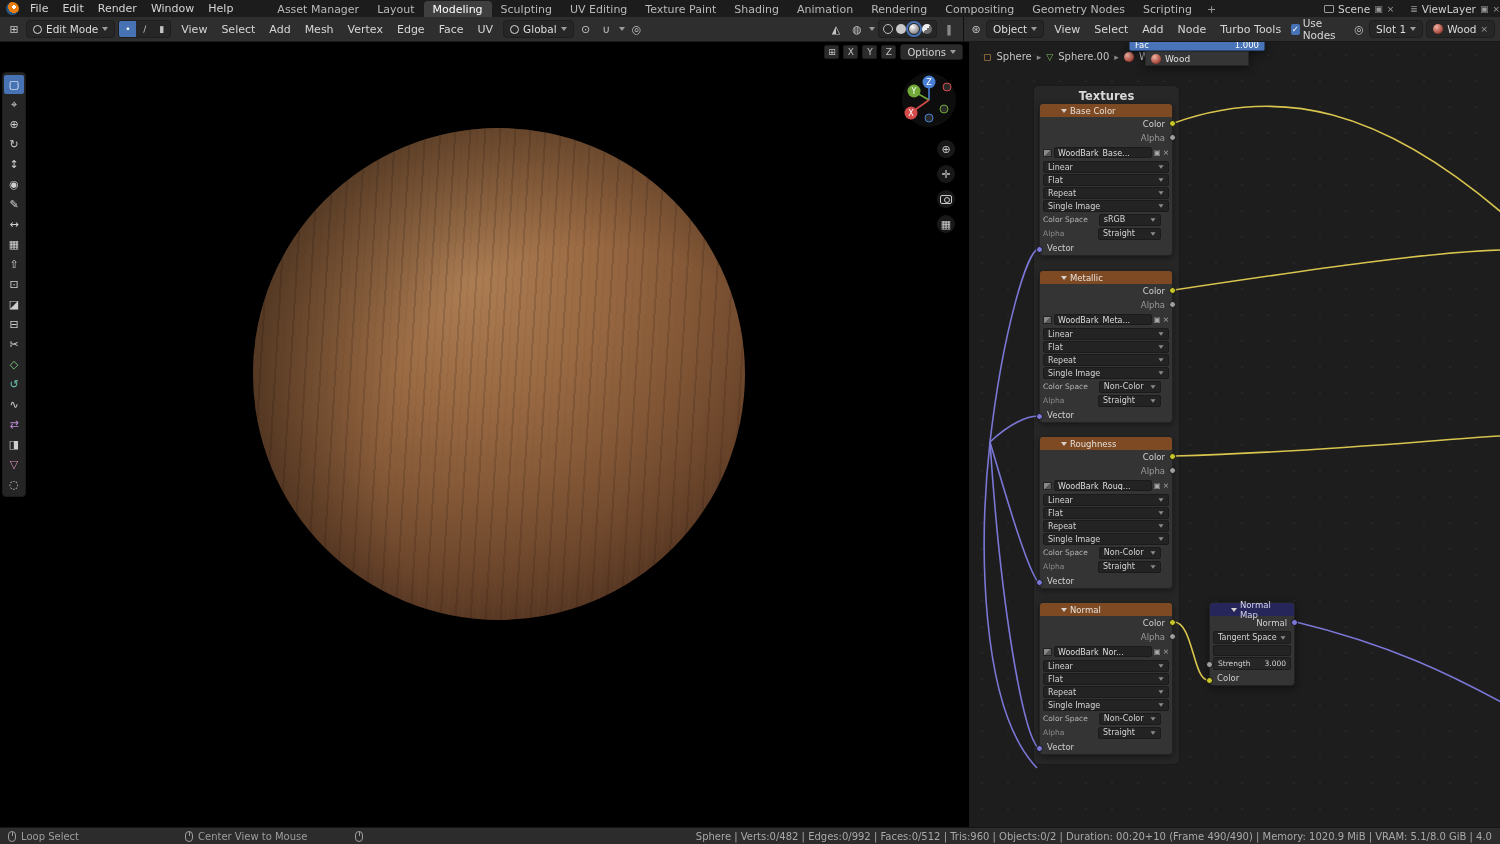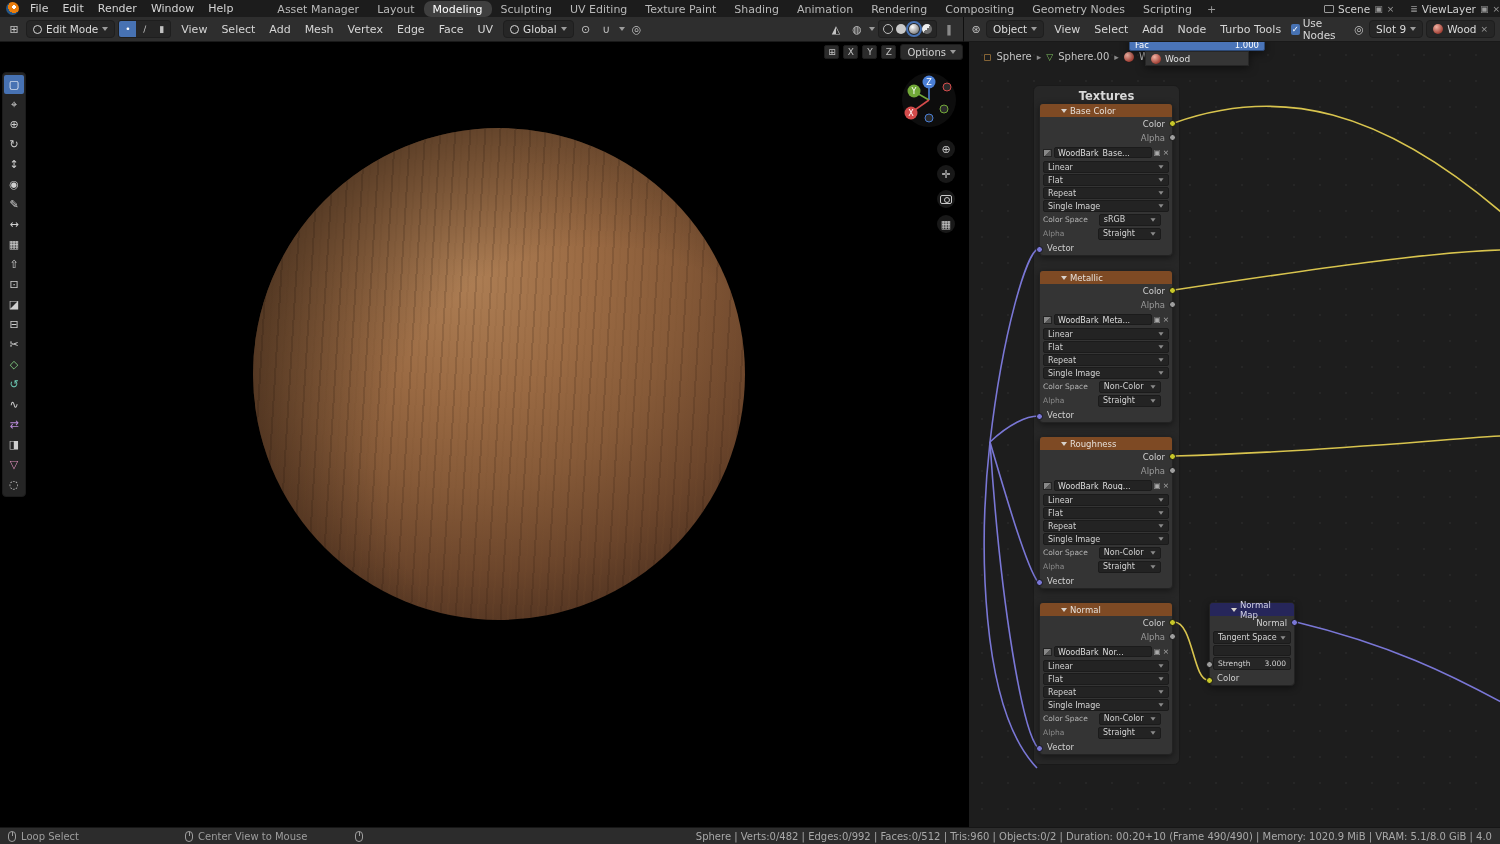--- a/index.html
+++ b/index.html
@@ -7,21 +7,21 @@
   body{font-family:"DejaVu Sans",sans-serif;color:#ccc;position:relative;font-size:11px;}
   .stage{position:absolute;inset:0;width:1500px;height:844px;}
 
   
   .topbar{position:absolute;top:0;left:0;right:0;height:17px;background:#1c1c1c;display:flex;align-items:center;padding-left:6px;z-index:30;}
   .blogo{width:13px;height:13px;border-radius:50%;background:radial-gradient(circle at 62% 38%,#fff 0 2px,#e87d0d 2px 6px,#265787 6px);margin-right:4px;flex:0 0 auto;}
   .menus{display:flex;align-items:center;}
   .menu{padding:0 7px;color:#d5d5d5;font-size:11px;white-space:nowrap;cursor:default;}
   .tabs{display:flex;align-items:center;height:33px;margin-left:28px;}
   .tab{padding:2px 9px 1px;font-size:11px;color:#b9b9b9;border-radius:4px 4px 0 0;white-space:nowrap;}
-  .tab.active{background:#3f3f3f;color:#fff;border-radius:7px;}
+  .tab.active{background:#3f3f3f;color:#fff;}
   .tab.addtab{color:#9a9a9a;padding:2px 6px 1px;}
   .tb-right{margin-left:auto;display:flex;align-items:center;gap:16px;padding-right:0;justify-content:center;}
   .sel-chip{display:flex;align-items:center;gap:4px;font-size:10.5px;color:#cfcfcf;}
   .mini-ic{font-size:9px;color:#9a9a9a;line-height:10px;}
   .ic-screen{width:10px;height:8px;border:1px solid #9a9a9a;border-radius:1px;}
   .car{display:inline-block;width:0;height:0;border-left:3px solid transparent;border-right:3px solid transparent;border-top:4px solid #9b9b9b;}
 
   
   .headers{position:absolute;top:17px;left:0;right:0;height:25px;display:flex;z-index:25;}
   .ed-header{background:#2e2e2e;border-bottom:1px solid #191919;display:flex;align-items:center;gap:3px;padding:0 5px;}
@@ -235,21 +235,21 @@
           <span class="menu">Select</span>
           <span class="menu">Add</span>
           <span class="menu">Node</span>
           <span class="menu">Turbo Tools</span>
         </nav>
       <span class="chk">✓</span>
       <span style="font-size:10.5px;color:#d8d8d8;">Use Nodes</span>
       <span class="spacer"></span>
       <span class="iconbtn">◎</span>
       <div class="chip">
-        <span>Slot 9</span>
+        <span>Slot 1</span>
         <span class="car"></span>
       </div>
       <div class="chip">
         <span class="mat-sphere"></span>
         <span>Wood</span>
         <span class="mini-ic">×</span>
       </div>
     </div>
   </div>
 

